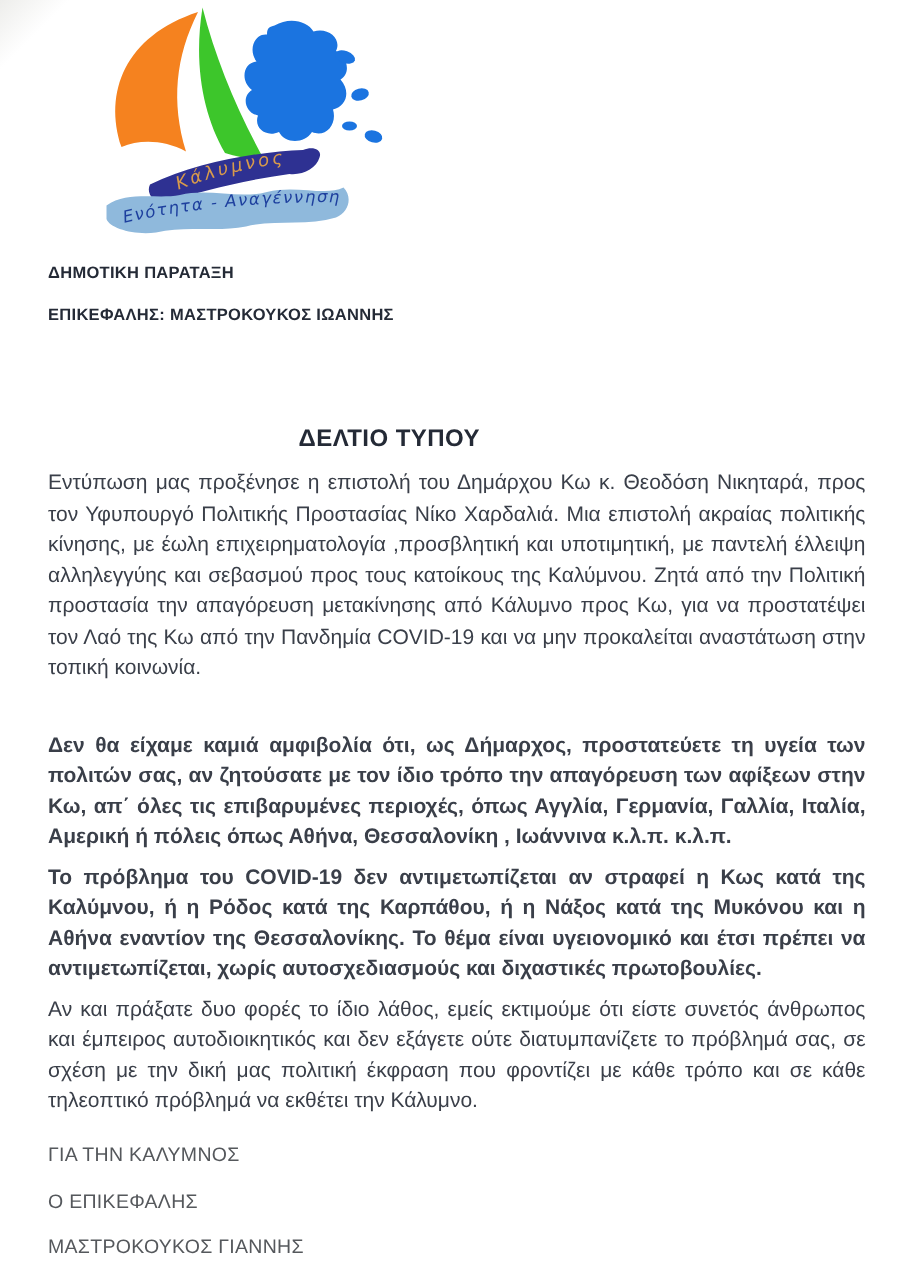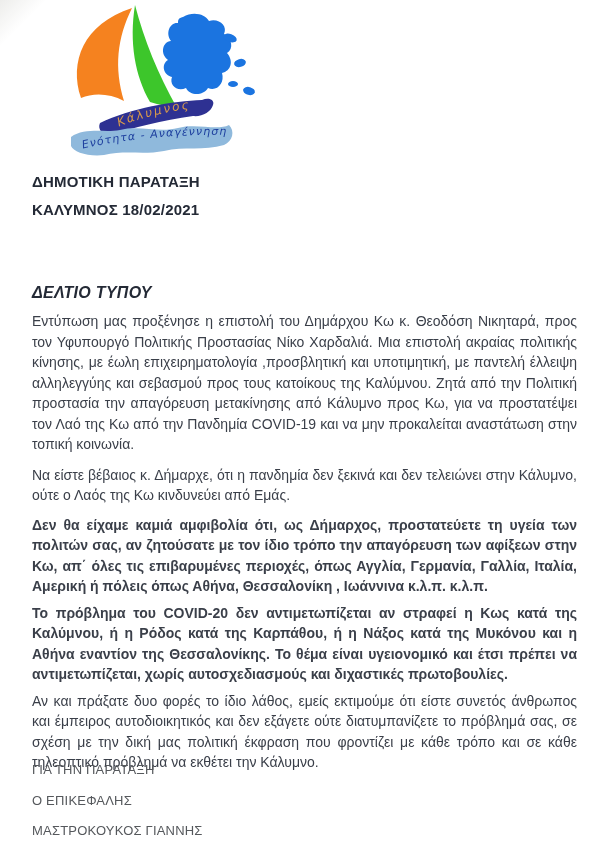--- a/index.html
+++ b/index.html
@@ -12,35 +12,35 @@
   }
   .page-edge{
     position:absolute;left:0;top:0;width:604px;height:170px;
     background:linear-gradient(135deg,#ededeb 0%,#ffffff 6%,#ffffff 100%);
   }
   .logo-wrap{
     position:absolute;left:33px;top:4px;width:238px;height:160px;
   }
   .header-block{
     position:absolute;left:32px;top:168px;width:545px;
-    font-weight:bold;font-size:15px;line-height:28px;
+    font-weight:bold;font-size:11px;line-height:28px;
     color:#242a36;letter-spacing:.2px;
   }
   .doc-title{
     position:absolute;left:32px;top:284px;width:455px;
-    font-weight:bold;font-size:16px;
-    color:#242a36;letter-spacing:.3px;font-style:italic;
+    text-align:center;font-weight:bold;font-size:16px;
+    color:#242a36;letter-spacing:.3px;
   }
   .body-block{
     position:absolute;left:32px;top:311px;width:545px;
     font-size:14px;line-height:20.5px;color:#3a3f49;
     text-align:justify;
   }
   .body-block p{margin:0;}
-  .body-block p.gap-lg{margin-bottom:10px;}
+  .body-block p.gap-lg{margin-bottom:31px;}
   .body-block p.gap-md{margin-bottom:9px;}
   .body-block p.gap-sm{margin-bottom:6px;font-weight:bold;}
   .footer-block{
     position:absolute;left:32px;top:755px;width:400px;
     font-size:13px;line-height:30.5px;color:#55585c;
     letter-spacing:.2px;
   }
 </style>
 </head>
 <body>
@@ -80,31 +80,30 @@
         <textPath href="#hullTextPath" startOffset="4">Κάλυμνος</textPath>
       </text>
       <text font-size="11" font-style="italic" font-family="DejaVu Sans, sans-serif" fill="#1D3F9E" letter-spacing="1">
         <textPath href="#waveTextPath" startOffset="2">Ενότητα  -  Αναγέννηση</textPath>
       </text>
     </svg>
   </div>
 
   <div class="header-block">
     <div>ΔΗΜΟΤΙΚΗ ΠΑΡΑΤΑΞΗ</div>
-    <div>ΚΑΛΥΜΝΟΣ 18/02/2021</div>
+    <div>ΕΠΙΚΕΦΑΛΗΣ: ΜΑΣΤΡΟΚΟΥΚΟΣ ΙΩΑΝΝΗΣ</div>
   </div>
 
   <div class="doc-title">ΔΕΛΤΙΟ ΤΥΠΟΥ</div>
 
   <div class="body-block">
     <p class="gap-lg">Εντύπωση μας προξένησε η επιστολή του Δημάρχου Κω κ. Θεοδόση Νικηταρά, προς τον Υφυπουργό Πολιτικής Προστασίας Νίκο Χαρδαλιά. Μια επιστολή ακραίας πολιτικής κίνησης, με έωλη επιχειρηματολογία ,προσβλητική και υποτιμητική, με παντελή έλλειψη αλληλεγγύης και σεβασμού προς τους κατοίκους της Καλύμνου. Ζητά από την Πολιτική προστασία την απαγόρευση μετακίνησης από Κάλυμνο προς Κω, για να προστατέψει τον Λαό της Κω από την Πανδημία COVID-19 και να μην προκαλείται αναστάτωση στην τοπική κοινωνία.</p>
-    <p class="gap-md">Να είστε βέβαιος κ. Δήμαρχε, ότι η πανδημία δεν ξεκινά και δεν τελειώνει στην Κάλυμνο, ούτε ο Λαός της Κω κινδυνεύει από Εμάς.</p>
     <p class="gap-sm">Δεν θα είχαμε καμιά αμφιβολία ότι, ως Δήμαρχος, προστατεύετε τη υγεία των πολιτών σας, αν ζητούσατε με τον ίδιο τρόπο την απαγόρευση των αφίξεων στην Κω, απ΄ όλες τις επιβαρυμένες περιοχές, όπως Αγγλία, Γερμανία, Γαλλία, Ιταλία, Αμερική ή πόλεις όπως Αθήνα, Θεσσαλονίκη , Ιωάννινα κ.λ.π. κ.λ.π.</p>
-    <p class="gap-sm">Το πρόβλημα του COVID-20 δεν αντιμετωπίζεται αν στραφεί η Κως κατά της Καλύμνου, ή η Ρόδος κατά της Καρπάθου, ή η Νάξος κατά της Μυκόνου και η Αθήνα εναντίον της Θεσσαλονίκης. Το θέμα είναι υγειονομικό και έτσι πρέπει να αντιμετωπίζεται, χωρίς αυτοσχεδιασμούς και διχαστικές πρωτοβουλίες.</p>
+    <p class="gap-sm">Το πρόβλημα του COVID-19 δεν αντιμετωπίζεται αν στραφεί η Κως κατά της Καλύμνου, ή η Ρόδος κατά της Καρπάθου, ή η Νάξος κατά της Μυκόνου και η Αθήνα εναντίον της Θεσσαλονίκης. Το θέμα είναι υγειονομικό και έτσι πρέπει να αντιμετωπίζεται, χωρίς αυτοσχεδιασμούς και διχαστικές πρωτοβουλίες.</p>
     <p>Αν και πράξατε δυο φορές το ίδιο λάθος, εμείς εκτιμούμε ότι είστε συνετός άνθρωπος και έμπειρος αυτοδιοικητικός και δεν εξάγετε ούτε διατυμπανίζετε το πρόβλημά σας, σε σχέση με την δική μας πολιτική έκφραση που φροντίζει με κάθε τρόπο και σε κάθε τηλεοπτικό πρόβλημά να εκθέτει την Κάλυμνο.</p>
   </div>
 
   <div class="footer-block">
-    <div>ΓΙΑ ΤΗΝ ΠΑΡΑΤΑΞΗ</div>
+    <div>ΓΙΑ ΤΗΝ ΚΑΛΥΜΝΟΣ</div>
     <div>Ο ΕΠΙΚΕΦΑΛΗΣ</div>
     <div>ΜΑΣΤΡΟΚΟΥΚΟΣ ΓΙΑΝΝΗΣ</div>
   </div>
 </div>
 
 </body></html>

